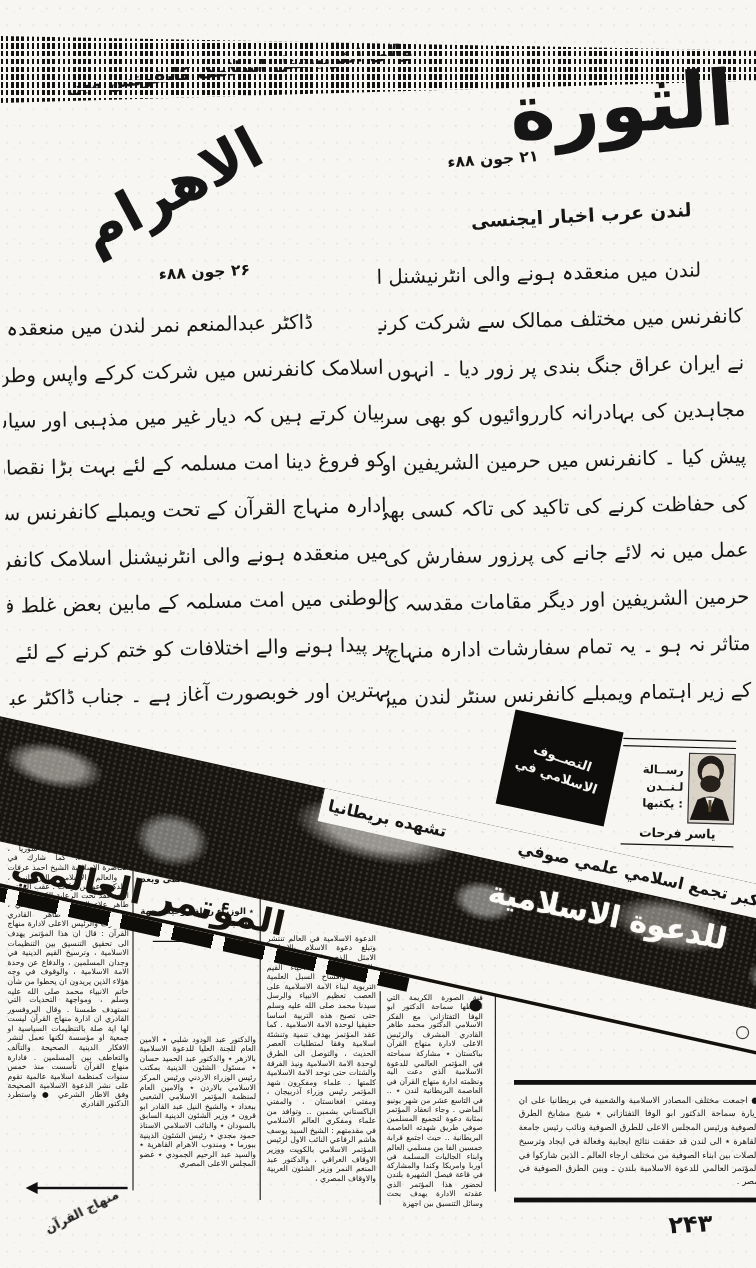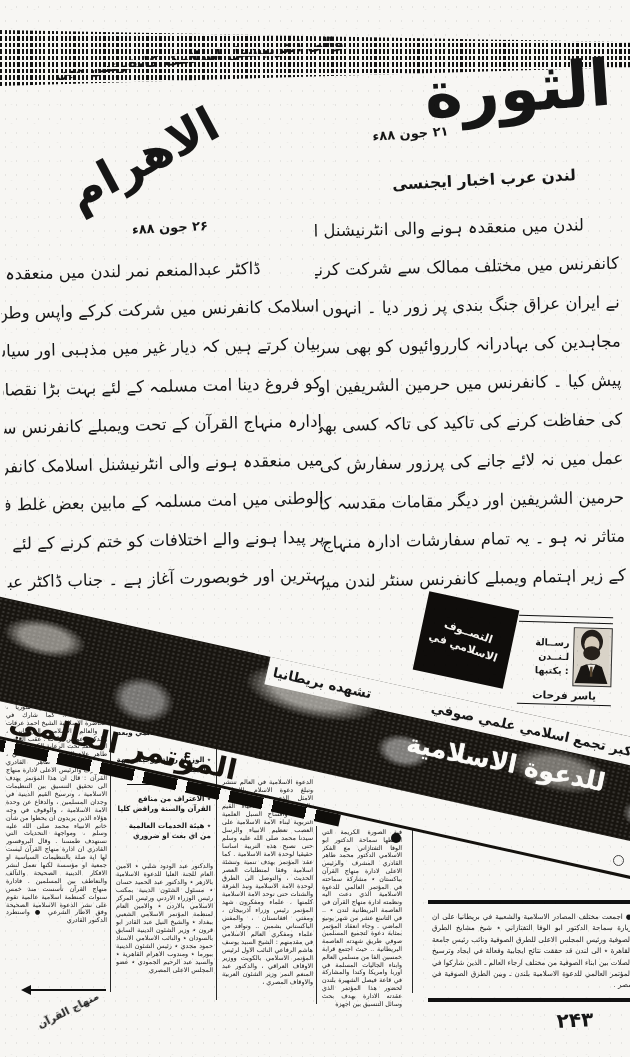--- a/index.html
+++ b/index.html
@@ -216,24 +216,20 @@
 
   <div class="abs dense col-a">الصوفية بمصر ، والشيخ عبد الله الحسيني لا تلقي في سوريا ، والبدخشتاني .. كما شارك في الحاضرة الاسلامية الشيخ احمد عرفات ، والعالم الاسلامي البريطاني ، والدكتور عويس بركات . عقب المؤتمر الذي عقد تحت الرعاية الكريمة للشيخ طاهر علاء الدين القادري الجيلاني ، والدكتور محمد طاهر القادري المشرف والرئيس الاعلى لادارة منهاج القرآن : قال ان هذا المؤتمر يهدف الى تحقيق التنسيق بين التنظيمات الاسلامية ، وترسيخ القيم الدينية في وجدان المسلمين ، والدفاع عن وحدة الامة الاسلامية ، والوقوف في وجه هؤلاء الذين يريدون ان يحطوا من شأن خاتم الانبياء محمد صلى الله عليه وسلم ، ومواجهة التحديات التي تستهدف طمسنا . وقال البروفسور القادري ان ادارة منهاج القرآن ليست لها اية صلة بالتنظيمات السياسية او جمعية او مؤسسة لكنها تعمل لنشر الافكار الدينية الصحيحة والتآلف والتعاطف بين المسلمين . فادارة منهاج القرآن تأسست منذ خمس سنوات كمنظمة اسلامية عالمية تقوم على نشر الدعوة الاسلامية الصحيحة وفق الاطار الشرعي ● واستطرد الدكتور القادري</div>
   <div class="abs vrule vr1"></div>
 
   <div class="abs col-b-bullets">
     <div>
         <div class="b-item">٭ اعلان حبيب العالمي وبعد ،</div>
         <div class="b-item">٭ الوزراء رحلة روحية وجهة عالمية</div>
       </div>
     <div class="b-rule"></div>
-    <div>
-        <div class="b-item">٭ الاعتراف من منافع القرآن والسنة ورافض كليا</div>
-        <div class="b-item">٭ هيئة الخدمات العالمية من اي بعث او ضروري</div>
-      </div>
   </div>
   <div class="abs dense col-b-names">والدكتور عبد الودود شلبي ٭ الامين العام للجنة العليا للدعوة الاسلامية بالازهر ٭ والدكتور عبد الحميد حسان ٭ مسئول الشئون الدينية بمكتب رئيس الوزراء الاردني ورئيس المركز الاسلامي بالاردن ٭ والامين العام لمنظمة المؤتمر الاسلامي الشعبي ببغداد ٭ والشيخ النيل عبد القادر ابو قرون ٭ وزير الشئون الدينية السابق بالسودان ٭ والنائب الاسلامي الاستاذ حمود مجدي ٭ رئيس الشئون الدينية ببورما ٭ ومندوب الاهرام القاهرية ٭ والسيد عبد الرحيم الجمودي ٭ عضو المجلس الاعلى المصري</div>
   <div class="abs vrule vr2"></div>
 
   <div class="abs dense col-c">الدعوة الاسلامية في العالم تنتشر وتبلغ دعوة الاسلام بالاسلوب الامثل الذي اوضحه القــرآن والسنة .. وكذلك احياء القيم الروحية وافساح السبل العلمية التربوية لبناء الامة الاسلامية على العصب تعظيم الانبياء والرسل سيدنا محمد صلى الله عليه وسلم حتى تصبح هذه التربية اساسا حقيقيا لوحدة الامة الاسلامية . كما عقد المؤتمر بهدف تنمية وتنشئة اسلامية وفقا لمتطلبات العصر الحديث ، والتوصل الى الطرق لوحدة الامة الاسلامية ونبذ الفرقة والشتات حتى توحد الامة الاسلامية كلمتها . علماء ومفكرون شهد المؤتمر رئيس وزراء آذربيجان ، ومفتي افغانستان ، والمفتي الباكستاني بشمبن .. وتوافد من علماء ومفكري العالم الاسلامي في مقدمتهم : الشيخ السيد يوسف هاشم الرفاعي النائب الاول لرئيس المؤتمر الاسلامي بالكويت ووزير الاوقاف العراقي ، والدكتور عبد المنعم النمر وزير الشئون العربية والاوقاف المصري ،</div>
   <div class="abs vrule vr3"></div>
 
   <div class="abs dense col-d">فية الصورة الكريمة التي التقطها سماحة الدكتور ابو الوفا التفتازاني مع الفكر الاسلامي الدكتور محمد طاهر القادري المشرف والرئيس الاعلى لادارة منهاج القرآن بباكستان ٭ مشاركة سماحته في المؤتمر العالمي للدعوة الاسلامية الذي دعت اليه ونظمته ادارة منهاج القرآن في العاصمة البريطانية لندن ٭ .. في التاسع عشر من شهر يونيو الماضي . وجاء انعقاد المؤتمر بمثابة دعوة لتجميع المسلمين صوفي طريق شهدته العاصمة البريطانية .. حيث اجتمع قرابة خمسين الفا من مسلمي العالم وابناء الجاليات المسلمة في اوربا وامريكا وكندا والمشاركة في قاعة فيصل الشهيرة بلندن لحضور هذا المؤتمر الذي عقدته الادارة بهدف بحث وسائل التنسيق بين اجهزة</div>
   <div class="abs big-dot"></div>
   <div class="abs vrule vr4"></div>

